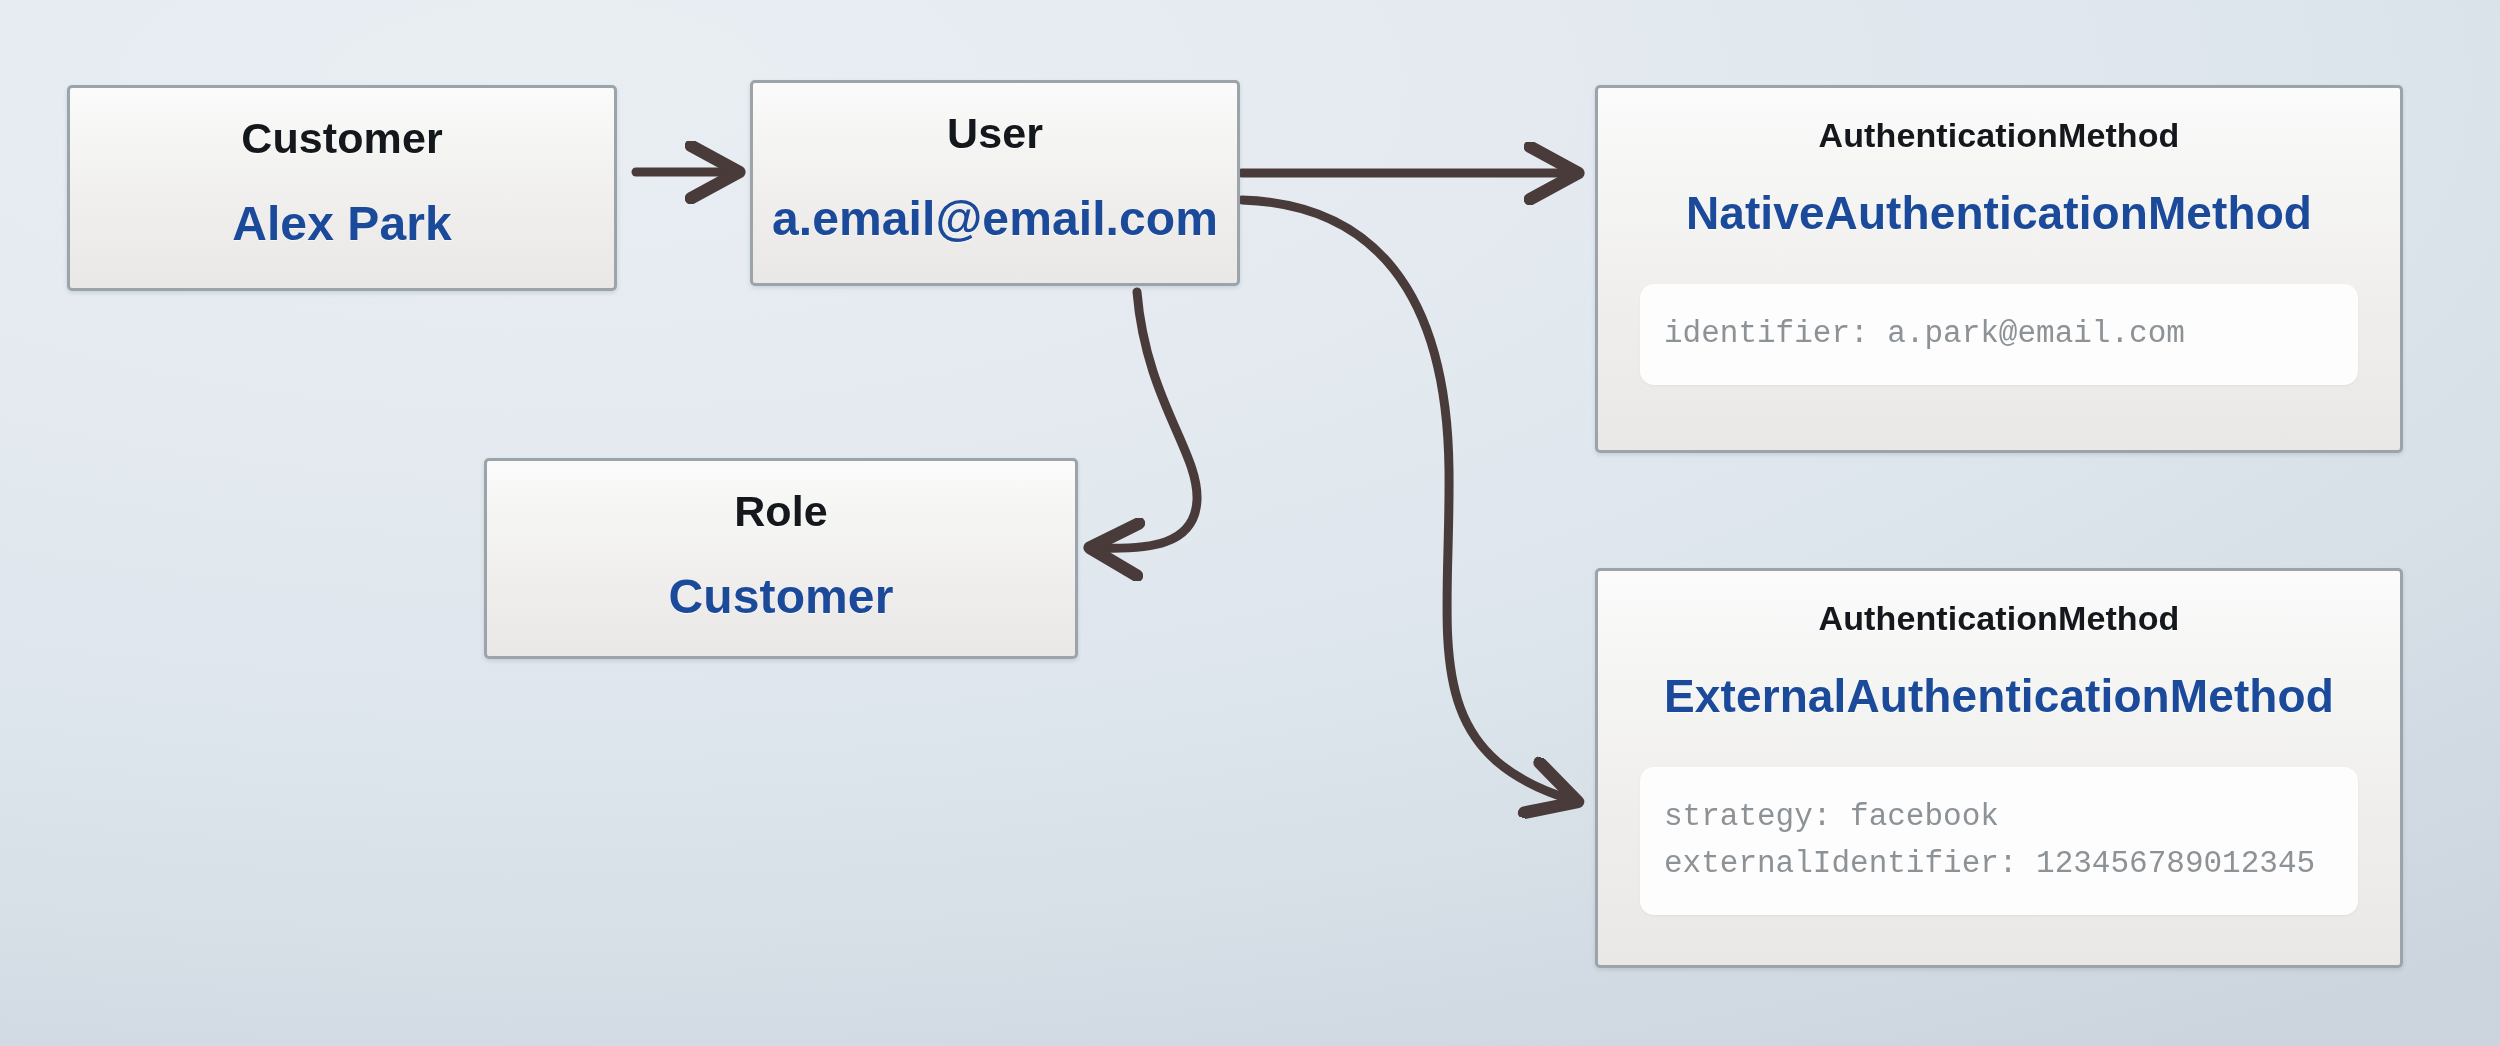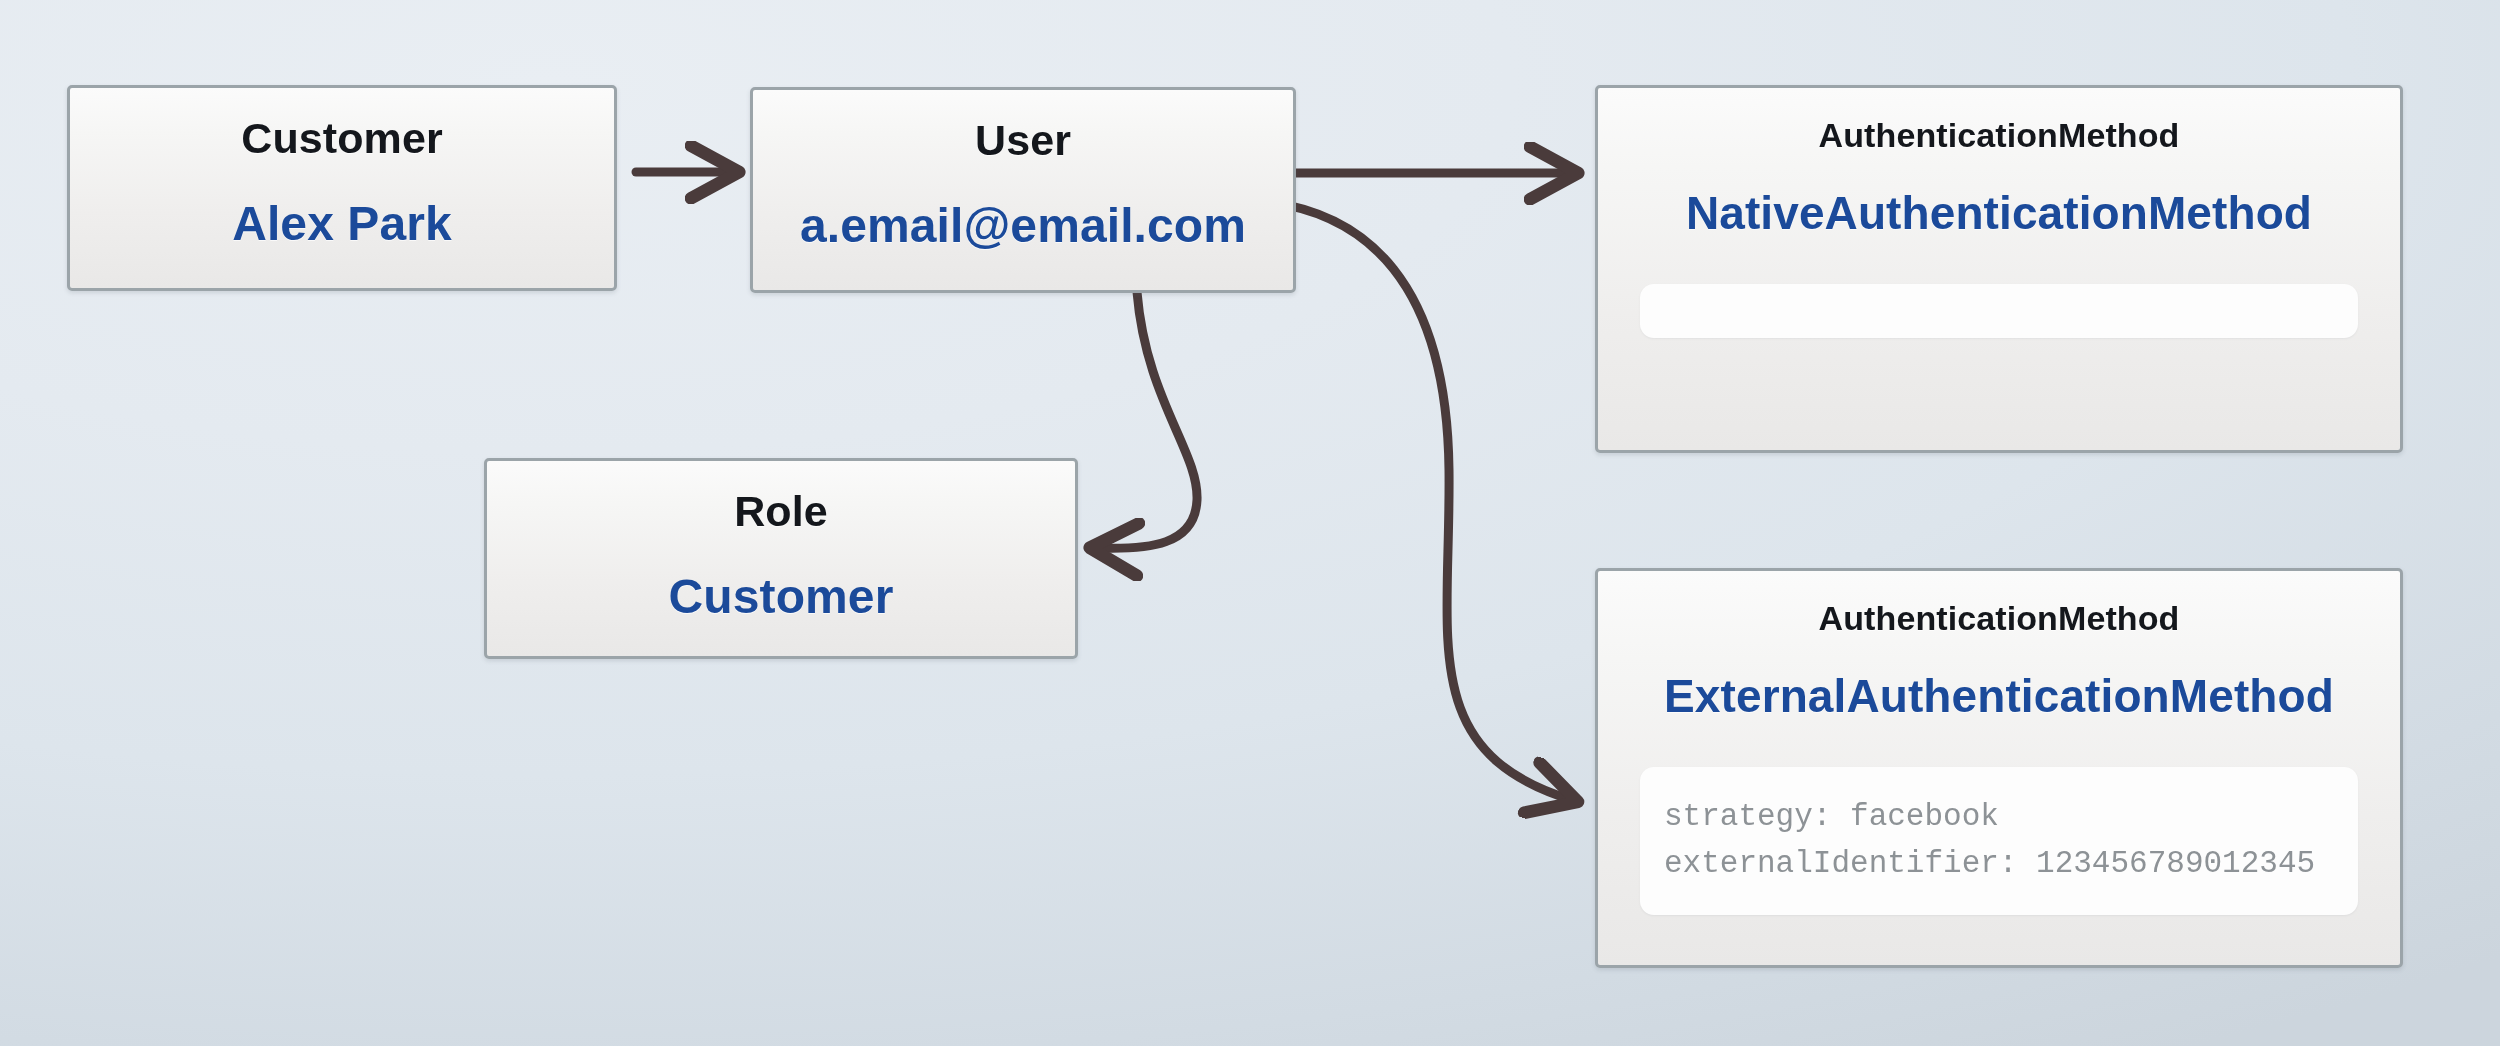--- a/index.html
+++ b/index.html
@@ -120,34 +120,35 @@
                C 1146 400, 1199 452, 1197 500
                C 1195 545, 1150 550, 1096 548" marker-end="url(#arrowhead)"></path>
     </g>
   </svg>
 
   <div class="node simple" style="left:67px; top:85px; width:550px; height:206px;">
     <div class="node-type">Customer</div>
     <div class="node-name">Alex Park</div>
   </div>
 
-  <div class="node simple" style="left:750px; top:87px; width:546px; height:206px;align-items:center;">
+  <div class="node simple" style="left:750px; top:80px; width:490px; height:206px;align-items:center;">
     <div class="node-type">User</div>
     <div class="node-name">a.email@email.com</div>
   </div>
 
   <div class="node simple" style="left:484px; top:458px; width:594px; height:201px;">
     <div class="node-type">Role</div>
     <div class="node-name">Customer</div>
   </div>
 
   <div class="node detailed" style="left:1595px; top:85px; width:808px; height:368px;">
     <div class="node-type">AuthenticationMethod</div>
     <div class="node-name">NativeAuthenticationMethod</div>
     <div class="props">
+      <div class="prop-line">identifier: a.park@email.com</div>
     </div>
   </div>
 
   <div class="node detailed" style="left:1595px; top:568px; width:808px; height:400px;">
     <div class="node-type">AuthenticationMethod</div>
     <div class="node-name">ExternalAuthenticationMethod</div>
     <div class="props">
       <div class="prop-line">strategy: facebook</div>
       <div class="prop-line">externalIdentifier: 123456789012345</div>
     </div>

